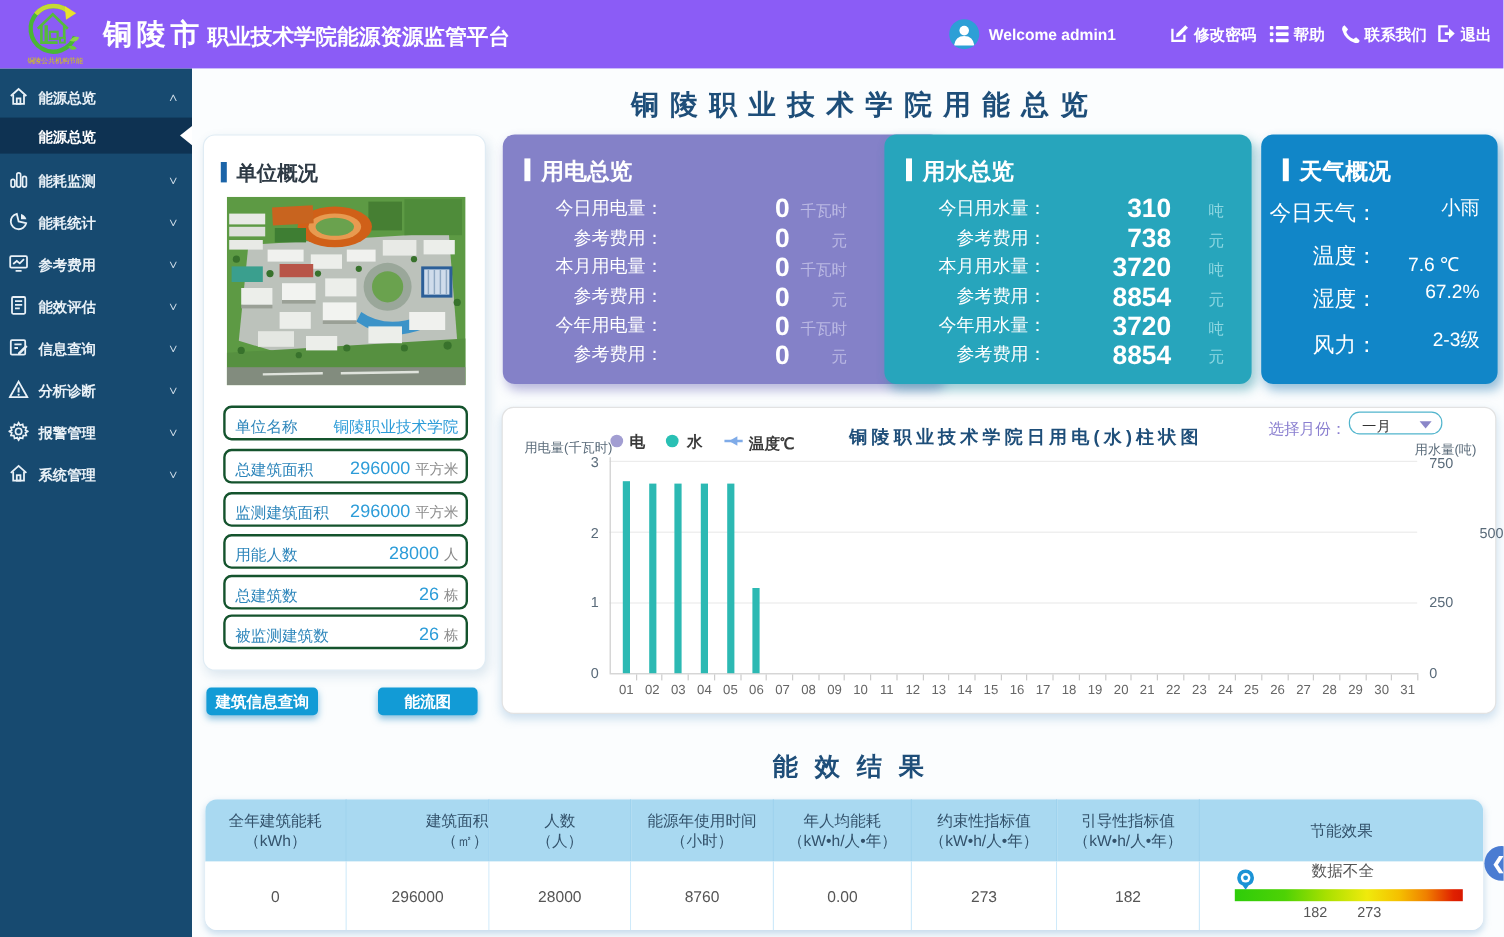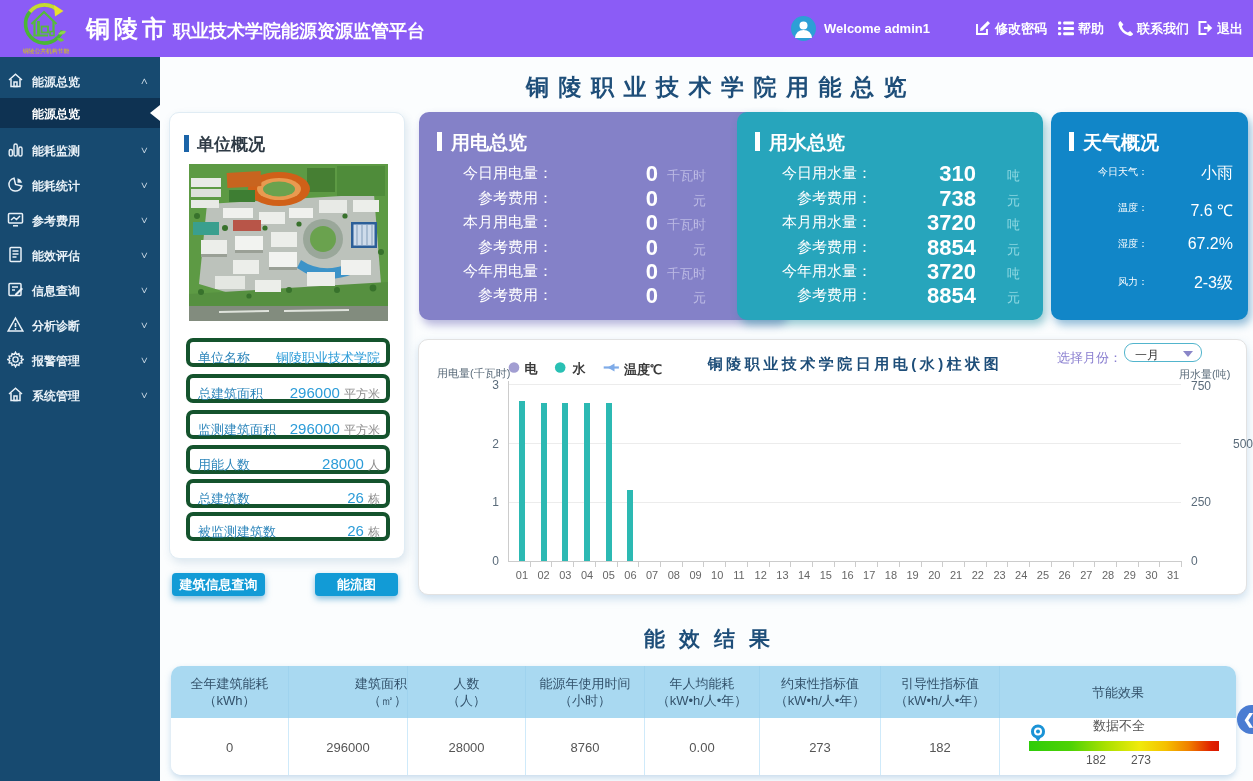--- a/index.html
+++ b/index.html
@@ -32,41 +32,41 @@
 
 #content { position:absolute; left:160px; top:57px; width:1093px; height:724px; background:#fbfdfe; }
 #pagetitle { position:absolute; left:421px; top:72px; width:600px; text-align:center; color:#1e4e79; font-size:23px; font-weight:bold; letter-spacing:9.5px; }
 
 
 #unitcard { position:absolute; left:169px; top:112px; width:236px; height:447px; background:#fff; border:1px solid #e0ecf4; border-radius:10px; box-shadow:2px 4px 10px rgba(30,90,140,.14); }
 .cardtitle { font-size:17px; font-weight:bold; color:#2e3a45; }
 .tbar { display:inline-block; width:5px; height:17px; background:#1b64a8; margin-right:8px; vertical-align:-2px; }
 #unittitle { position:absolute; left:14px; top:20px; }
 #campus { position:absolute; left:19px; top:51px; width:199px; height:157px; }
-.inforow { position:absolute; left:16px; width:204px; height:29px; border:4px solid #14532d; border-radius:7px; background:#fff; }
+.inforow { position:absolute; left:16px; width:204px; height:29px; border:2px solid #14532d; border-radius:7px; background:#fff; }
 .inforow .lb { position:absolute; left:8px; top:7px; font-size:13px; color:#2e86bb; }
 .inforow .vu { position:absolute; right:6px; top:6px; font-size:15px; color:#2c9cd8; }
 .inforow .un { font-size:12px; color:#8b8b8b; }
 .bluebtn { position:absolute; background:#129bd6; color:#fff; font-size:13px; font-weight:bold; text-align:center; border-radius:4px; line-height:23px; height:23px; box-shadow:0 3px 6px rgba(20,130,190,.5); }
 
 
 .statcard { position:absolute; top:112px; height:208px; border-radius:10px; color:#fff; }
 #eleccard { left:419px; width:366px; background:#8481c8; box-shadow:3px 5px 9px rgba(100,96,180,.45); }
 #watercard { left:737px; width:306px; background:#27a5bc; box-shadow:3px 5px 9px rgba(30,140,160,.45); }
 #weathercard { left:1051px; width:197px; background:#1186c8; box-shadow:3px 5px 9px rgba(20,110,170,.45); }
 .sctitle { position:absolute; top:18px; font-size:19px; font-weight:bold; color:#fff; }
 .sctitle .wbar { display:inline-block; width:5px; height:19px; background:#fff; margin-right:9px; vertical-align:-2px; }
 .srow { position:absolute; height:24px; }
 .srow .lb { position:absolute; top:3px; font-size:15px; text-align:right; }
 .srow .vl { position:absolute; top:0; font-size:22px; font-weight:bold; text-align:right; }
 .srow .un { position:absolute; top:6px; font-size:13px; text-align:right; }
 #eleccard .un { color:#bcbae4; }
 #watercard .un { color:#8fd8e2; }
 .wrow { position:absolute; height:24px; }
-.wrow .lb { position:absolute; top:4px; font-size:10px; text-align:right; }
+.wrow .lb { position:absolute; top:4px; font-size:18px; text-align:right; }
 .wrow .vl { position:absolute; top:2px; font-size:16px; font-weight:normal; text-align:right; }
 
 
 #chartcard { position:absolute; left:418px; top:339px; width:829px; height:256px; background:#fff; border:1px solid #e2e2e2; border-radius:10px; box-shadow:0 4px 8px rgba(120,170,210,.35); }
 #charttitle { position:absolute; left:520px; top:355px; width:670px; text-align:center; color:#1e4e79; font-size:15px; font-weight:bold; letter-spacing:3.5px; }
 #selmonth { position:absolute; left:1057px; top:349px; font-size:13px; color:#8a7fd0; }
 #dropdown { position:absolute; left:1124px; top:343px; width:78px; height:19px; border:1px solid #52b5cd; border-radius:9px; background:#fff; }
 #dropdown .dtx { position:absolute; left:10px; top:3px; font-size:12px; color:#333; }
 #dropdown .dar { position:absolute; right:8px; top:7px; width:0; height:0; border-left:5px solid transparent; border-right:5px solid transparent; border-top:6px solid #8a86c8; }
 .axlabel { position:absolute; font-size:11px; color:#5a6b7a; }
@@ -380,21 +380,21 @@
 </div>
 
 <div id="weathercard" class="statcard">
   <div class="sctitle" style="left:18px;"><span class="wbar"></span>天气概况</div>
   <div class="wrow" style="top:49px;">
         <span class="lb" style="left:0; width:97px;">今日天气：</span>
         <span class="vl" style="left:97px; width:85px;">小雨</span>
       </div>
   <div class="wrow" style="top:85px;">
         <span class="lb" style="left:0; width:97px;">温度：</span>
-        <span class="vl" style="left:97px; width:85px;">7.6 ℃</span>
+        <span class="vl" style="left:80px; width:85px;margin-top:10px;">7.6 ℃</span>
       </div>
   <div class="wrow" style="top:121px;">
         <span class="lb" style="left:0; width:97px;">湿度：</span>
         <span class="vl" style="left:97px; width:85px;">67.2%</span>
       </div>
   <div class="wrow" style="top:159px;">
         <span class="lb" style="left:0; width:97px;">风力：</span>
         <span class="vl" style="left:97px; width:85px;">2-3级</span>
       </div>
 </div>

